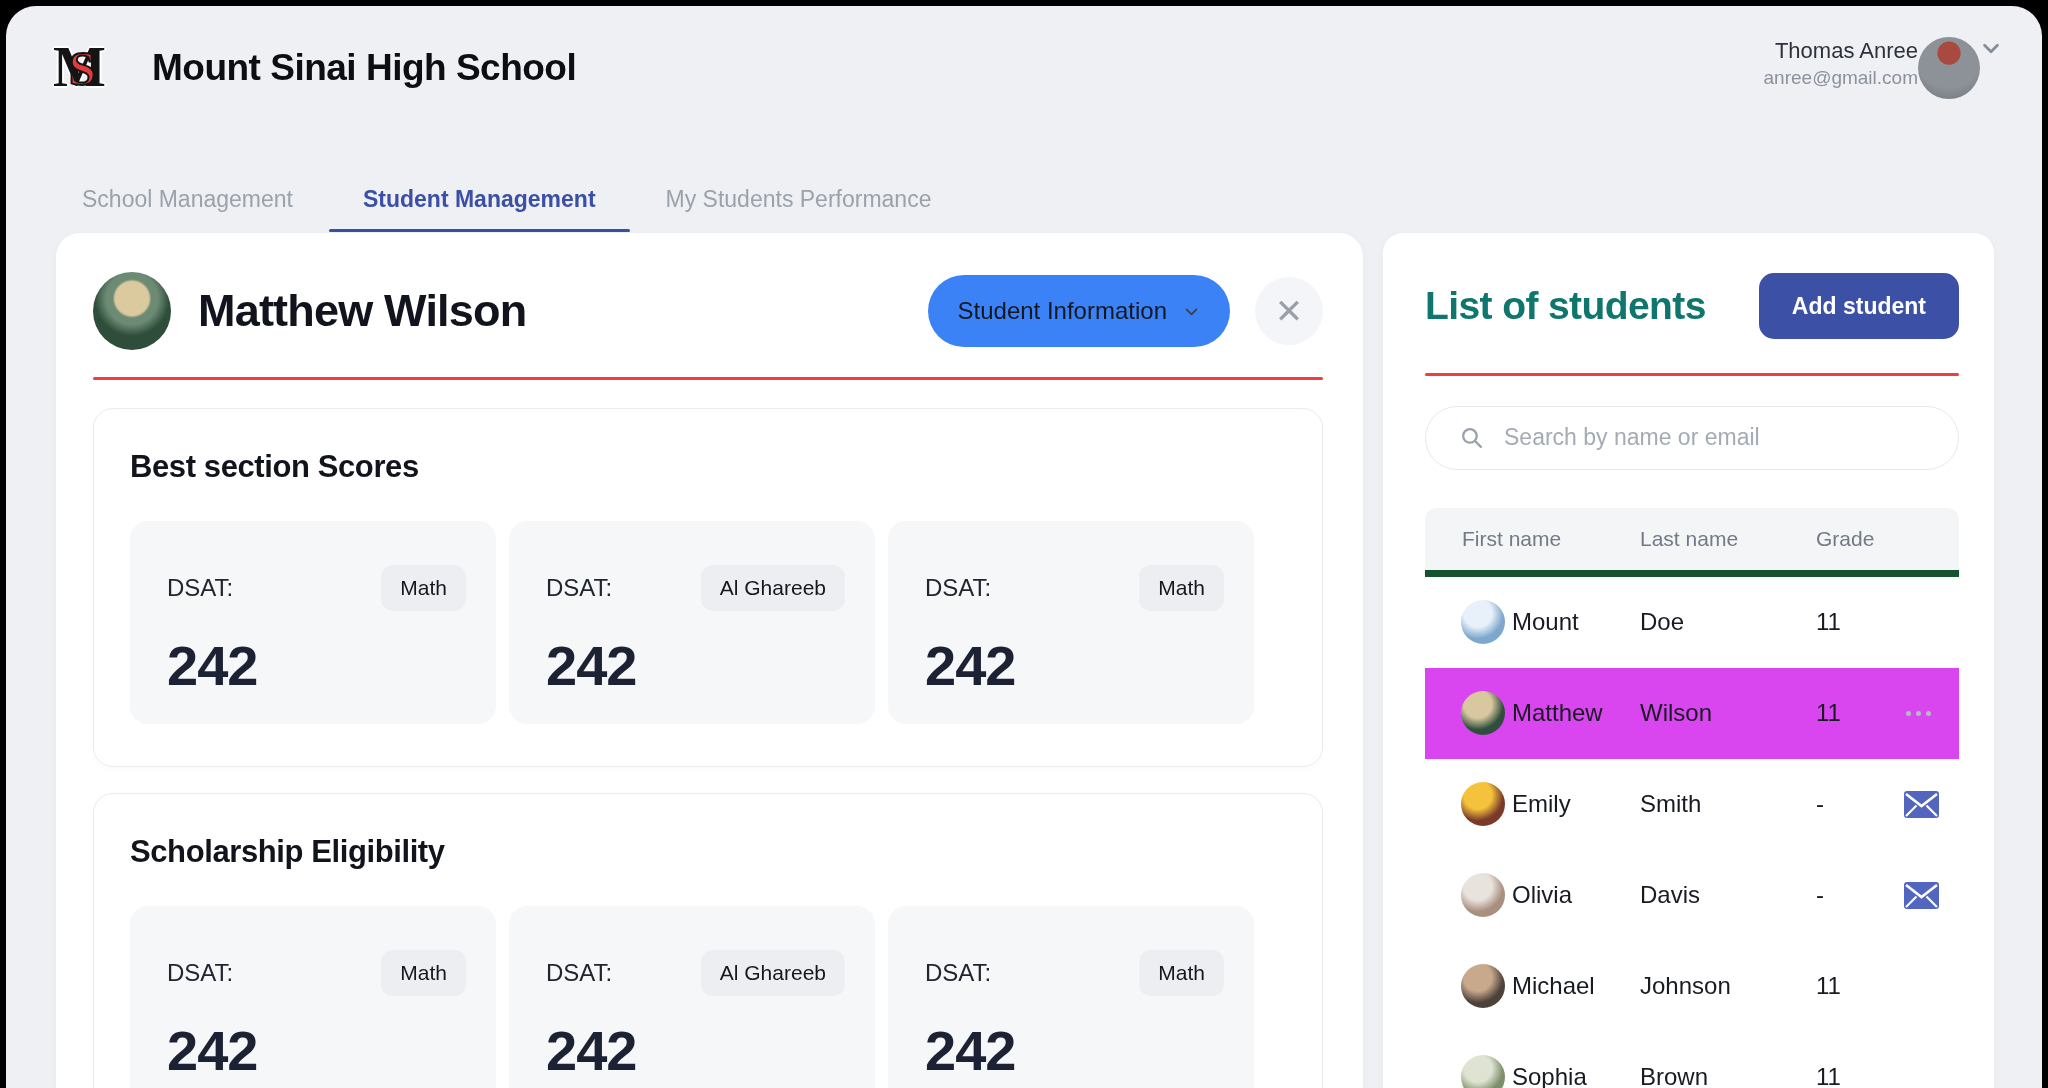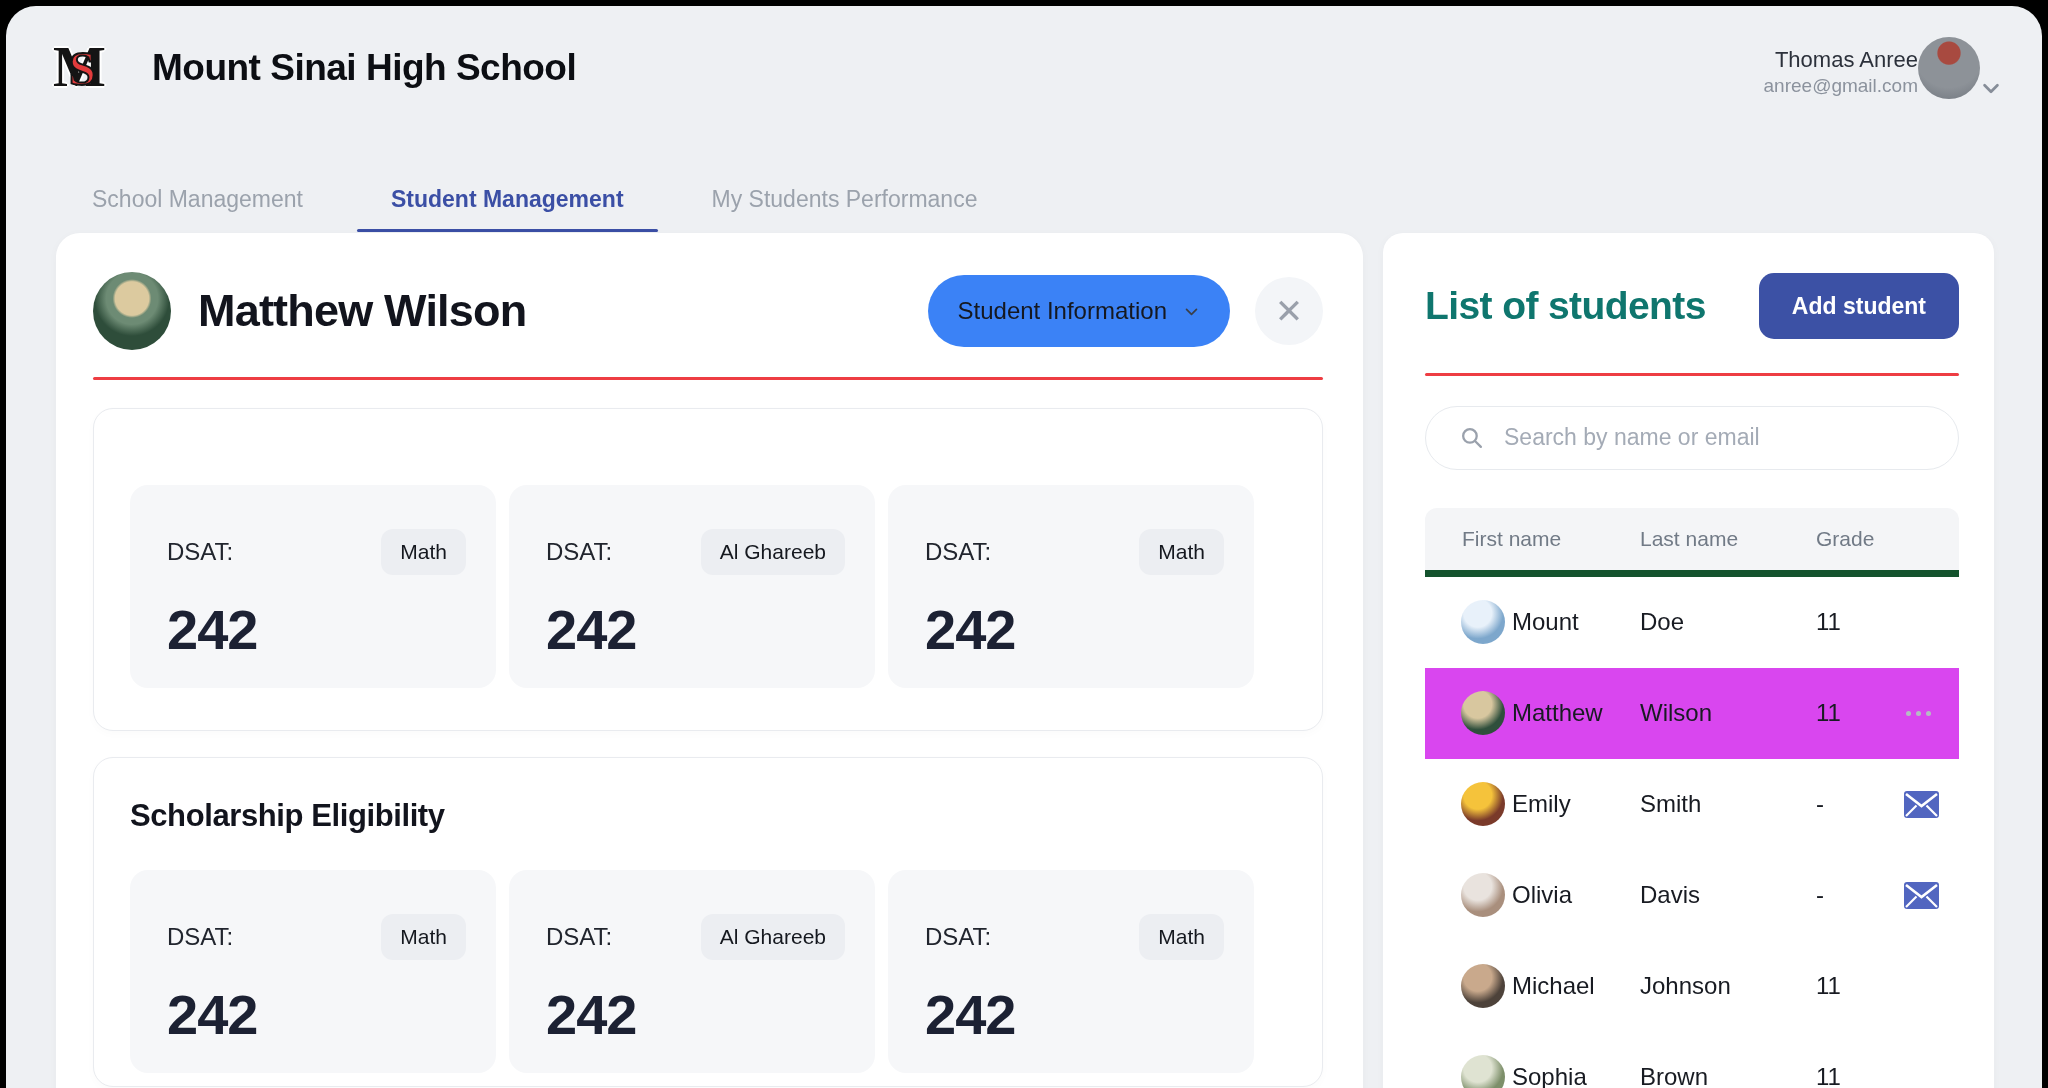--- a/index.html
+++ b/index.html
@@ -7,29 +7,29 @@
   .app{position:absolute;left:6px;top:6px;width:2036px;height:1082px;background:#eef0f3;
     border-radius:30px 30px 0 0;overflow:hidden;}
   
   .header{position:absolute;left:47px;top:27px;right:40px;height:70px;display:flex;align-items:center;}
   .logo{position:relative;width:66px;height:66px;flex:0 0 auto;font-family:"Liberation Serif","DejaVu Serif",serif;}
   .logo .m{position:absolute;left:0px;top:4px;font-size:56px;font-weight:900;color:#141414;line-height:1;
     text-shadow:-2px 0 #fff,2px 0 #fff,0 -2px #fff,0 2px #fff;}
   .logo .s{position:absolute;left:16px;top:10px;font-size:48px;font-weight:900;color:#e23b3c;line-height:1;
     -webkit-text-stroke:2px #141414;}
   .school-name{margin:0 0 0 33px;font-size:37px;font-weight:700;color:#0c0e13;letter-spacing:-.5px;}
-  .user{margin-left:auto;display:flex;align-items:flex-end;cursor:pointer;}
+  .user{margin-left:auto;display:flex;align-items:flex-start;cursor:pointer;}
   .user-text{text-align:right;line-height:1.3;}
   .user-name{font-size:22px;color:#2c313b;font-weight:500;}
   .user-email{font-size:19px;color:#8b929d;}
   .avatar-lg{width:62px;height:62px;border-radius:50%;
     background:radial-gradient(circle at 50% 26%,#a84a40 0 20%,#8d9298 22% 62%,#6e747c 100%);}
   .chev{width:22px;height:22px;stroke:#868d98;stroke-width:3;fill:none;stroke-linecap:round;stroke-linejoin:round;}
   
-  .tabs{position:absolute;left:52px;top:160px;height:66px;display:flex;gap:20px;}
+  .tabs{position:absolute;left:42px;top:160px;height:66px;display:flex;gap:2px;}
   .tab{position:relative;border:none;background:transparent;padding:0 34px;font-size:23px;font-weight:500;
     color:#9ba2ac;cursor:pointer;font-family:inherit;}
   .tab.is-active{color:#3b4fa5;font-weight:600;}
   .tab.is-active::after{content:"";position:absolute;left:0;right:0;bottom:0;height:3px;background:#3b4fa5;border-radius:2px;}
   
   .main{position:absolute;left:0;top:227px;right:0;bottom:0;}
   .panel{position:absolute;top:0;background:#fff;box-shadow:0 2px 10px rgba(20,30,60,.03);}
   .panel-left{left:50px;width:1307px;height:900px;border-radius:24px;padding:38px 40px 0 37px;box-sizing:border-box;}
   .panel-right{left:1377px;width:611px;height:900px;border-radius:20px;padding:40px 35px 0 42px;box-sizing:border-box;}
   
@@ -121,20 +121,21 @@
           <span>Student Information</span>
           <svg class="chev" viewBox="0 0 24 24">
               <polyline points="5,9 12,16 19,9"></polyline>
             </svg>
         </button>
         <button class="close-btn"><span>✕</span></button>
       </div>
       <div class="red-line"></div>
 
       <div class="card">
+        <h3 class="card-title">Best section Scores</h3>
         <div class="tiles">
 
             <div class="tile">
               <div class="tile-top">
                 <span class="tile-label">DSAT:</span>
                 <span class="tile-badge">Math</span>
               </div>
               <div class="tile-score">242</div>
             </div>
 

